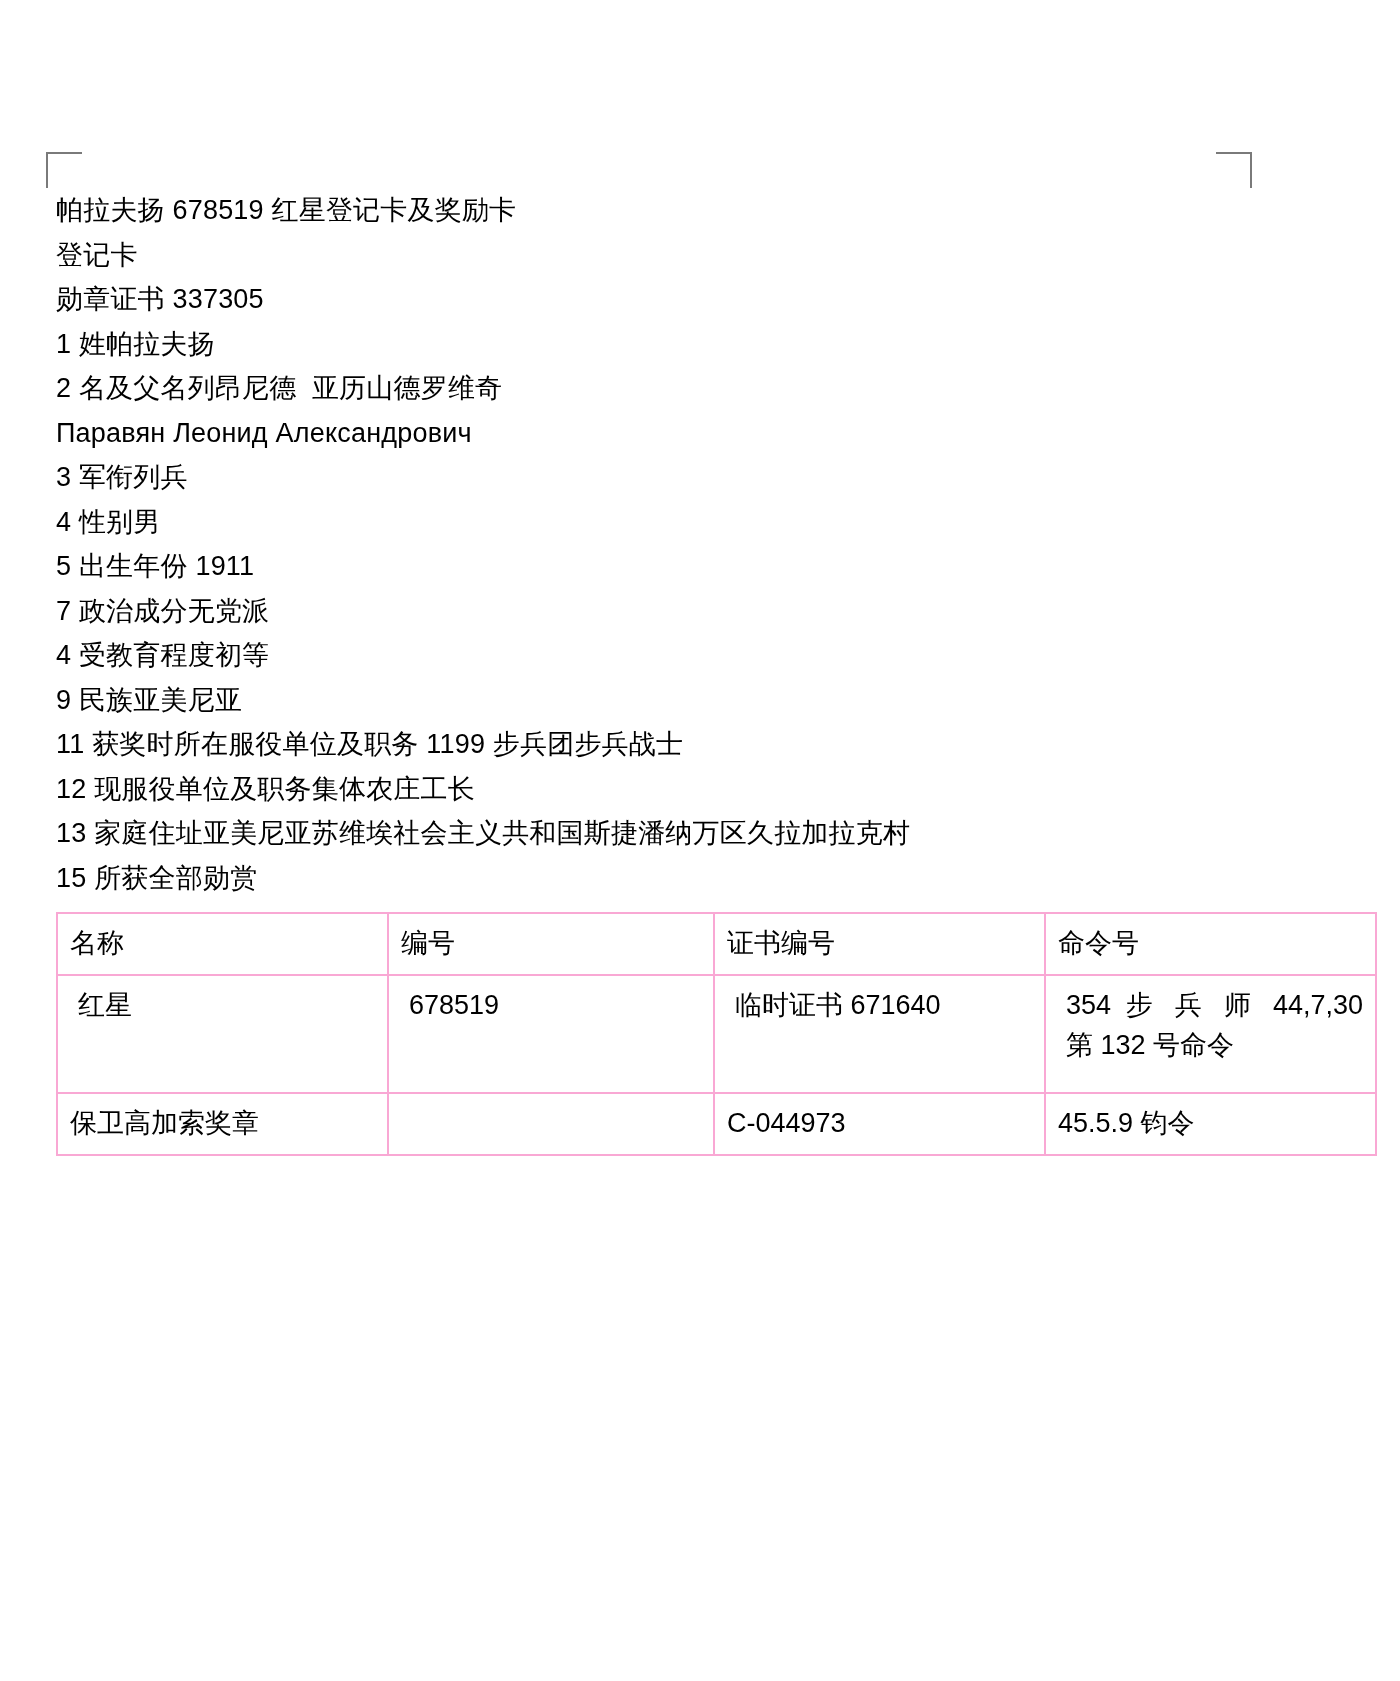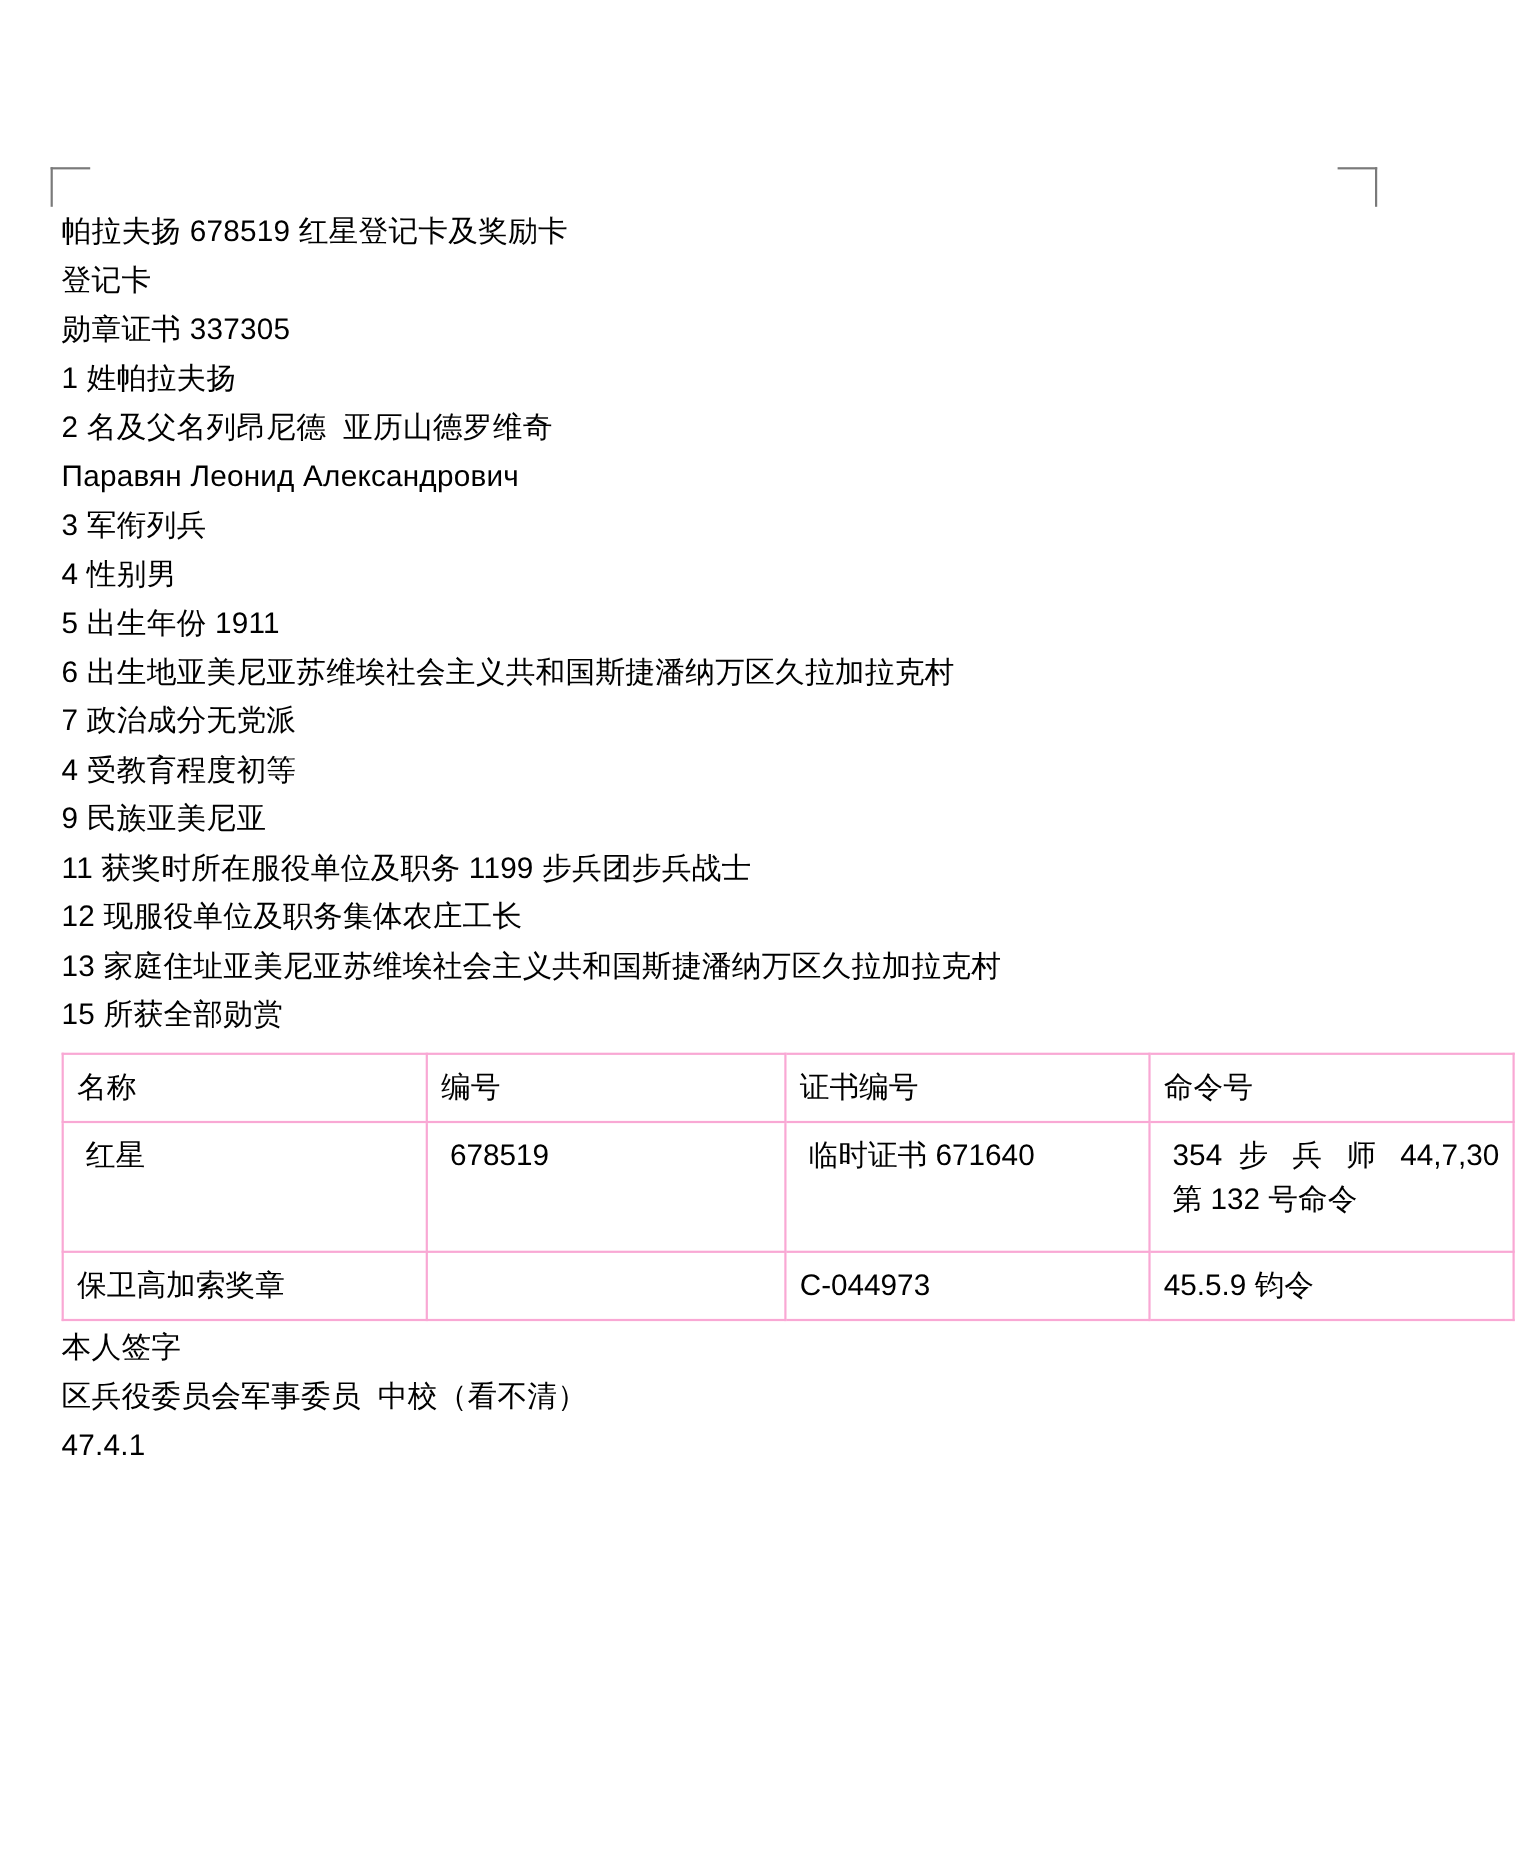--- a/index.html
+++ b/index.html
@@ -94,21 +94,20 @@
     <div class="line">帕拉夫扬 678519 红星登记卡及奖励卡</div>
 
     <div class="line">登记卡</div>
     <div class="line">勋章证书 337305</div>
     <div class="line">1 姓帕拉夫扬</div>
     <div class="line">2 名及父名列昂尼德  亚历山德罗维奇</div>
     <div class="line">Паравян Леонид Александрович</div>
     <div class="line">3 军衔列兵</div>
     <div class="line">4 性别男</div>
     <div class="line">5 出生年份 1911</div>
-    <div class="line">6 出生地亚美尼亚苏维埃社会主义共和国斯捷潘纳万区久拉加拉克村</div>
     <div class="line">7 政治成分无党派</div>
     <div class="line">4 受教育程度初等</div>
     <div class="line">9 民族亚美尼亚</div>
     <div class="line">11 获奖时所在服役单位及职务 1199 步兵团步兵战士</div>
     <div class="line">12 现服役单位及职务集体农庄工长</div>
     <div class="line">13 家庭住址亚美尼亚苏维埃社会主义共和国斯捷潘纳万区久拉加拉克村</div>
     <div class="line">15 所获全部勋赏</div>
 
     <table class="award-table">
       <thead>
@@ -131,20 +130,15 @@
         </tr>
         <tr>
           <td>保卫高加索奖章</td>
           <td></td>
           <td>C-044973</td>
           <td>45.5.9 钧令</td>
         </tr>
       </tbody>
     </table>
 
-    <div class="after-table">
-      <div class="line">本人签字</div>
-      <div class="line">区兵役委员会军事委员  中校（看不清）</div>
-      <div class="line">47.4.1</div>
-    </div>
 
   </div>
 </div>
 
 </body></html>

